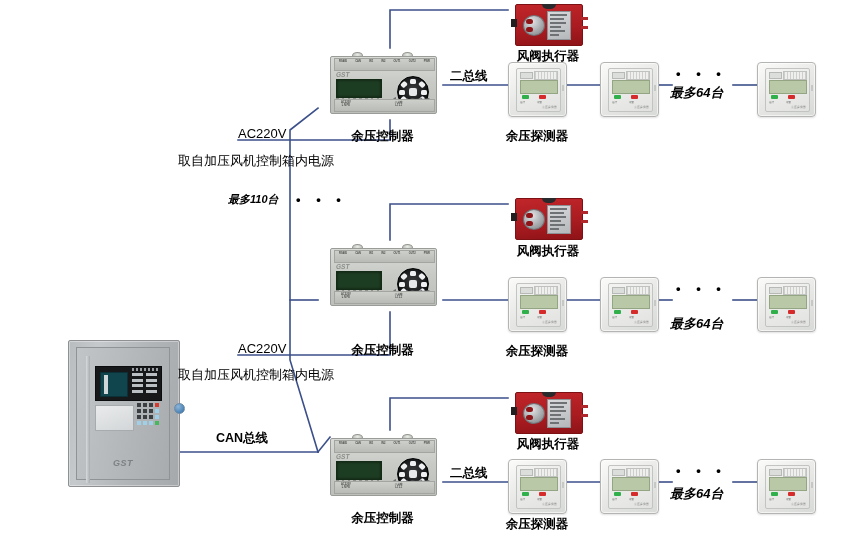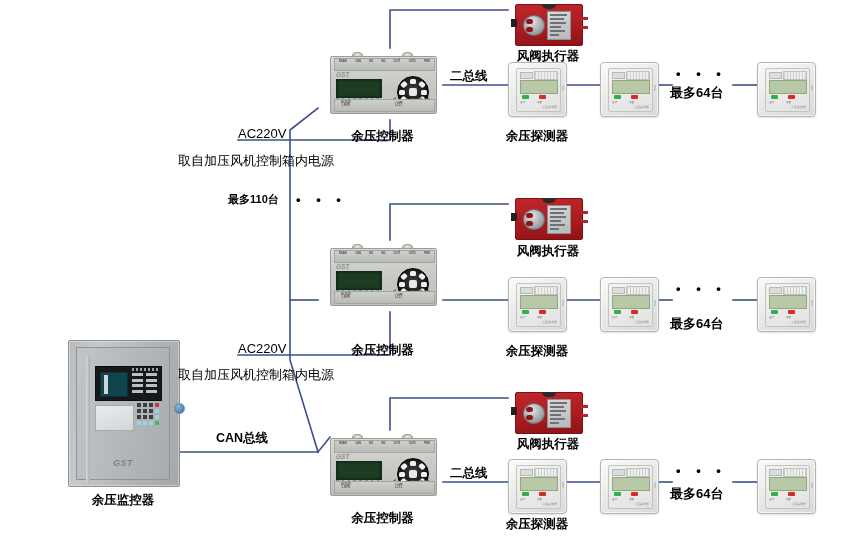--- a/index.html
+++ b/index.html
@@ -9,21 +9,21 @@
     font-family:"Liberation Sans","DejaVu Sans",sans-serif;
     color:#000;
   }
   #stage{position:absolute;left:0;top:0;width:860px;height:536px;}
 
   
   svg.wires{position:absolute;left:0;top:0;width:860px;height:536px;pointer-events:none;}
 
   
   .lbl{position:absolute;white-space:nowrap;font-size:12px;color:#000;}
-  .lbl-b{font-weight:bold;}
+  .lbl-b{font-weight:bold;font-style:italic;}
   .cap{position:absolute;white-space:nowrap;font-size:12.5px;font-weight:bold;color:#000;text-align:center;}
   .bus{position:absolute;white-space:nowrap;font-size:12.5px;font-weight:bold;}
   .dots{position:absolute;white-space:nowrap;font-size:13px;font-weight:bold;letter-spacing:6px;color:#000;}
 
   
   .cabinet{position:absolute;width:110px;height:145px;
     background:linear-gradient(100deg,#b9bcbe 0%,#c6c9cb 22%,#b2b5b7 60%,#a6a9ab 100%);
     border:1px solid #8e9193;border-radius:2px;
     box-shadow:inset 0 0 0 1px rgba(255,255,255,.35);}
   .cab-door{position:absolute;left:7px;top:6px;width:92px;height:131px;
@@ -186,21 +186,20 @@
           <i style="left:18px;top:12px;background:#9fd0e8"></i>
         <i style="left:0;top:18px;background:#9fd0e8"></i>
           <i style="left:6px;top:18px;background:#9fd0e8"></i>
         <i style="left:12px;top:18px;background:#9fd0e8"></i>
           <i style="left:18px;top:18px;background:#49b85c"></i>
       </div>
       <div class="cab-logo">GST</div>
     </div>
     <div class="cab-knob"></div>
   </div>
-  <div class="cap" style="left:68px;top:492px;width:110px;">余压监控器</div>
 
   <div class="bus" style="left:216px;top:430px;">CAN总线</div>
 
   <div class="lbl lbl-b" style="left:228px;top:192px;font-size:11px;">最多110台</div>
   <div class="dots" style="left:296px;top:192px;">•  •  •</div>
 
   <div class="lbl" style="left:238px;top:126px;font-size:13px;">AC220V</div>
   <div class="lbl" style="left:178px;top:152px;font-size:13px;">取自加压风机控制箱内电源</div>
 
   <div class="lbl" style="left:238px;top:341px;font-size:13px;">AC220V</div>

